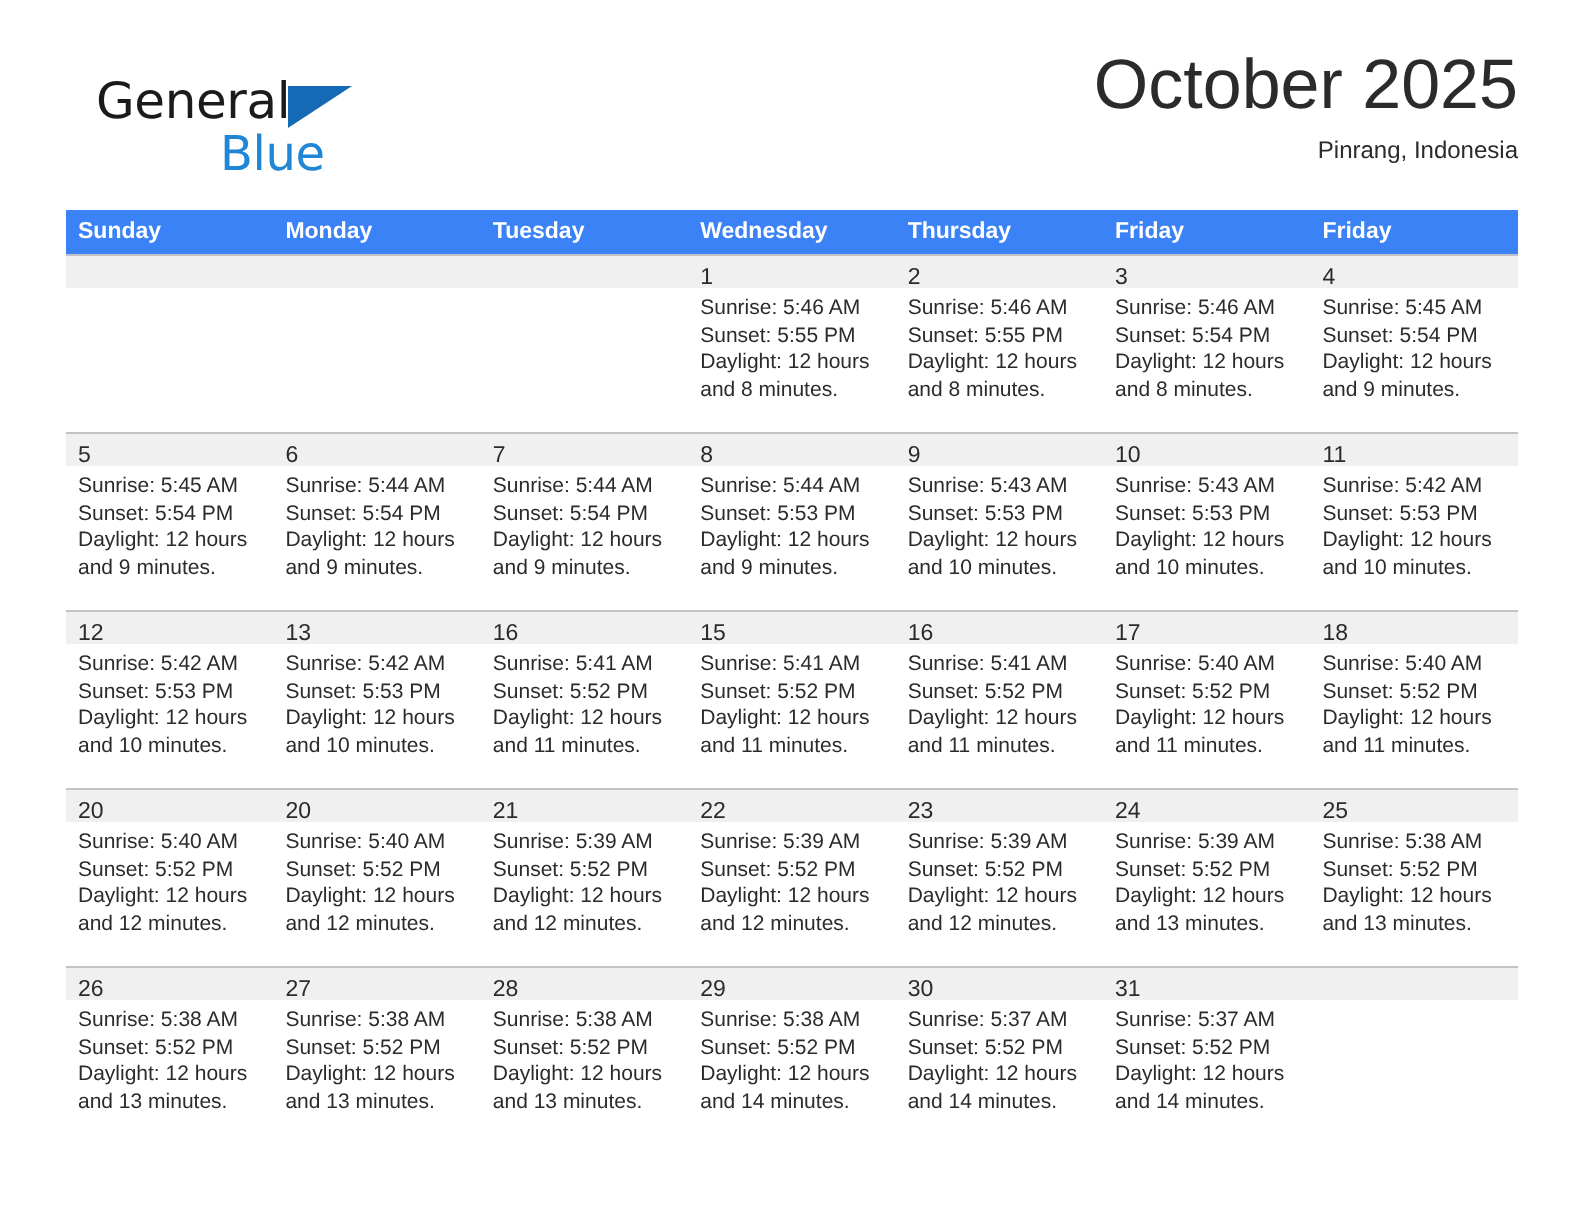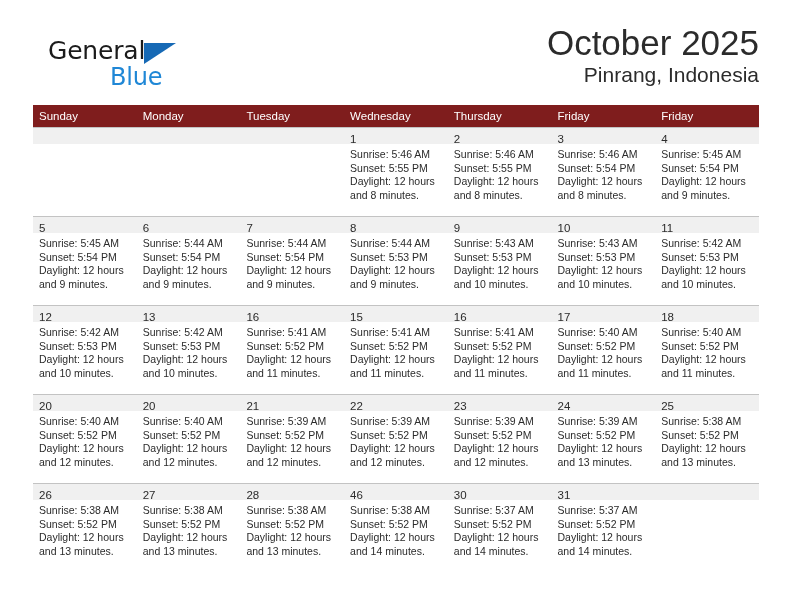--- a/index.html
+++ b/index.html
@@ -75,42 +75,42 @@
     text-align: right;
   }
   .cal-title {
     font-size: 35px;
     color: #2b2b2b;
     font-weight: 400;
     line-height: 34px;
     white-space: nowrap;
   }
   .cal-subtitle {
-    font-size: 21px;
+    font-size: 12px;
     color: #2b2b2b;
     font-weight: 400;
     line-height: 22px;
     margin-top: 4px;
     white-space: nowrap;
   }
 
   
   .calendar {
     position: absolute;
     left: 33px;
     top: 105px;
     width: 726px;
     border-collapse: collapse;
     table-layout: fixed;
   }
   .calendar th {
-    background: #7f1d1d;
+    background: #3b82f6;
     color: #ffffff;
     font-size: 11.5px;
-    font-weight: 400;
+    font-weight: 700;
     text-align: left;
     padding: 5px 0 5px 6px;
     height: 11px;
     border: none;
   }
   .calendar td {
     vertical-align: top;
     padding: 0;
     border: none;
     height: 89px;
@@ -484,21 +484,21 @@
               <div class="daynum-band"><span class="daynum">28</span></div>
               <div class="cell-body">
                 <div class="cell-line">Sunrise: 5:38 AM</div>
                 <div class="cell-line">Sunset: 5:52 PM</div>
                 <div class="cell-line wrap">Daylight: 12 hours and 13 minutes.</div>
               </div>
             </div>
           </td>
           <td>
             <div class="cell">
-              <div class="daynum-band"><span class="daynum">46</span></div>
+              <div class="daynum-band"><span class="daynum">29</span></div>
               <div class="cell-body">
                 <div class="cell-line">Sunrise: 5:38 AM</div>
                 <div class="cell-line">Sunset: 5:52 PM</div>
                 <div class="cell-line wrap">Daylight: 12 hours and 14 minutes.</div>
               </div>
             </div>
           </td>
           <td>
             <div class="cell">
               <div class="daynum-band"><span class="daynum">30</span></div>

